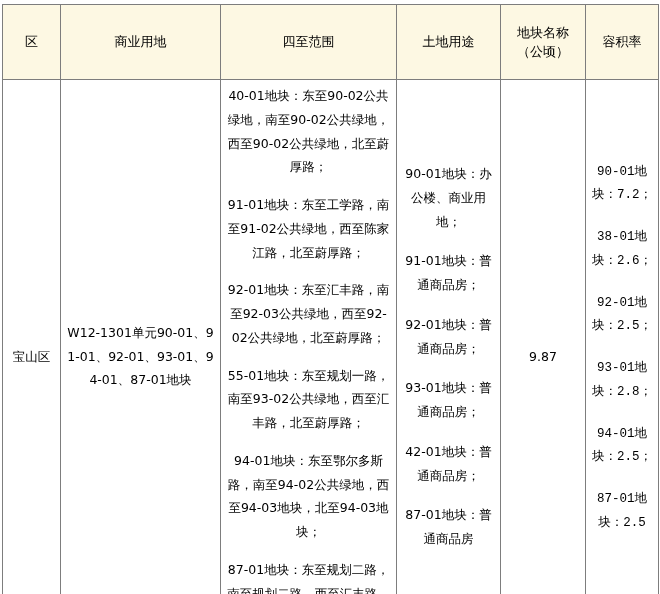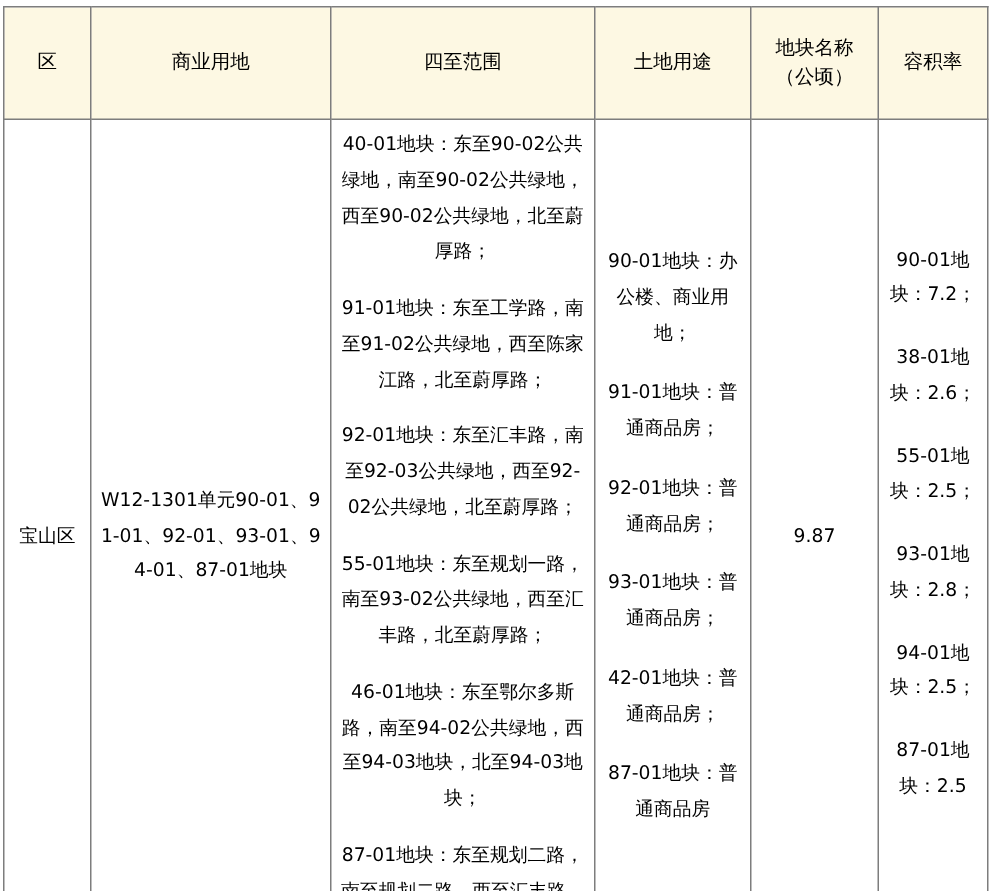--- a/index.html
+++ b/index.html
@@ -63,20 +63,21 @@
   }
   .para:last-child {
     margin-bottom: 0;
   }
   .use-para {
     margin: 0 0 16px 0;
   }
   .use-para:last-child { margin-bottom: 0; }
   .far-para {
     margin: 0 0 18px 0;
+    font-family: Liberation Mono, monospace;
   }
   .far-para:last-child { margin-bottom: 17px; }
   td.area {
     font-size: 12.5px;
   }
 </style>
 </head>
 <body>
 
 <div class="table-wrap">
@@ -101,36 +102,36 @@
     </thead>
     <tbody>
       <tr>
         <td class="district">宝山区</td>
         <td class="name">W12-1301单元90-01、91-01、92-01、93-01、94-01、87-01地块</td>
         <td class="scope">
           <p class="para">40-01地块：东至90-02公共绿地，南至90-02公共绿地，西至90-02公共绿地，北至蔚厚路；</p>
           <p class="para">91-01地块：东至工学路，南至91-02公共绿地，西至陈家江路，北至蔚厚路；</p>
           <p class="para">92-01地块：东至汇丰路，南至92-03公共绿地，西至92-02公共绿地，北至蔚厚路；</p>
           <p class="para">55-01地块：东至规划一路，南至93-02公共绿地，西至汇丰路，北至蔚厚路；</p>
-          <p class="para">46-01地块：东至鄂尔多斯路，南至94-02公共绿地，西至94-03地块，北至94-03地块；</p>
+          <p class="para">94-01地块：东至鄂尔多斯路，南至94-02公共绿地，西至94-03地块，北至94-03地块；</p>
           <p class="para">87-01地块：东至规划二路，南至规划二路，西至汇丰路，北至规划十路</p>
         </td>
         <td class="use">
           <p class="use-para">90-01地块：办公楼、商业用地；</p>
           <p class="use-para">91-01地块：普通商品房；</p>
           <p class="use-para">92-01地块：普通商品房；</p>
           <p class="use-para">93-01地块：普通商品房；</p>
           <p class="use-para">42-01地块：普通商品房；</p>
           <p class="use-para">87-01地块：普通商品房</p>
         </td>
         <td class="area">9.87</td>
         <td class="far">
           <p class="far-para">90-01地块：7.2；</p>
           <p class="far-para">38-01地块：2.6；</p>
-          <p class="far-para">55-01地块：2.5；</p>
+          <p class="far-para">92-01地块：2.5；</p>
           <p class="far-para">93-01地块：2.8；</p>
           <p class="far-para">94-01地块：2.5；</p>
           <p class="far-para">87-01地块：2.5</p>
         </td>
       </tr>
     </tbody>
   </table>
 
 </div>
 

